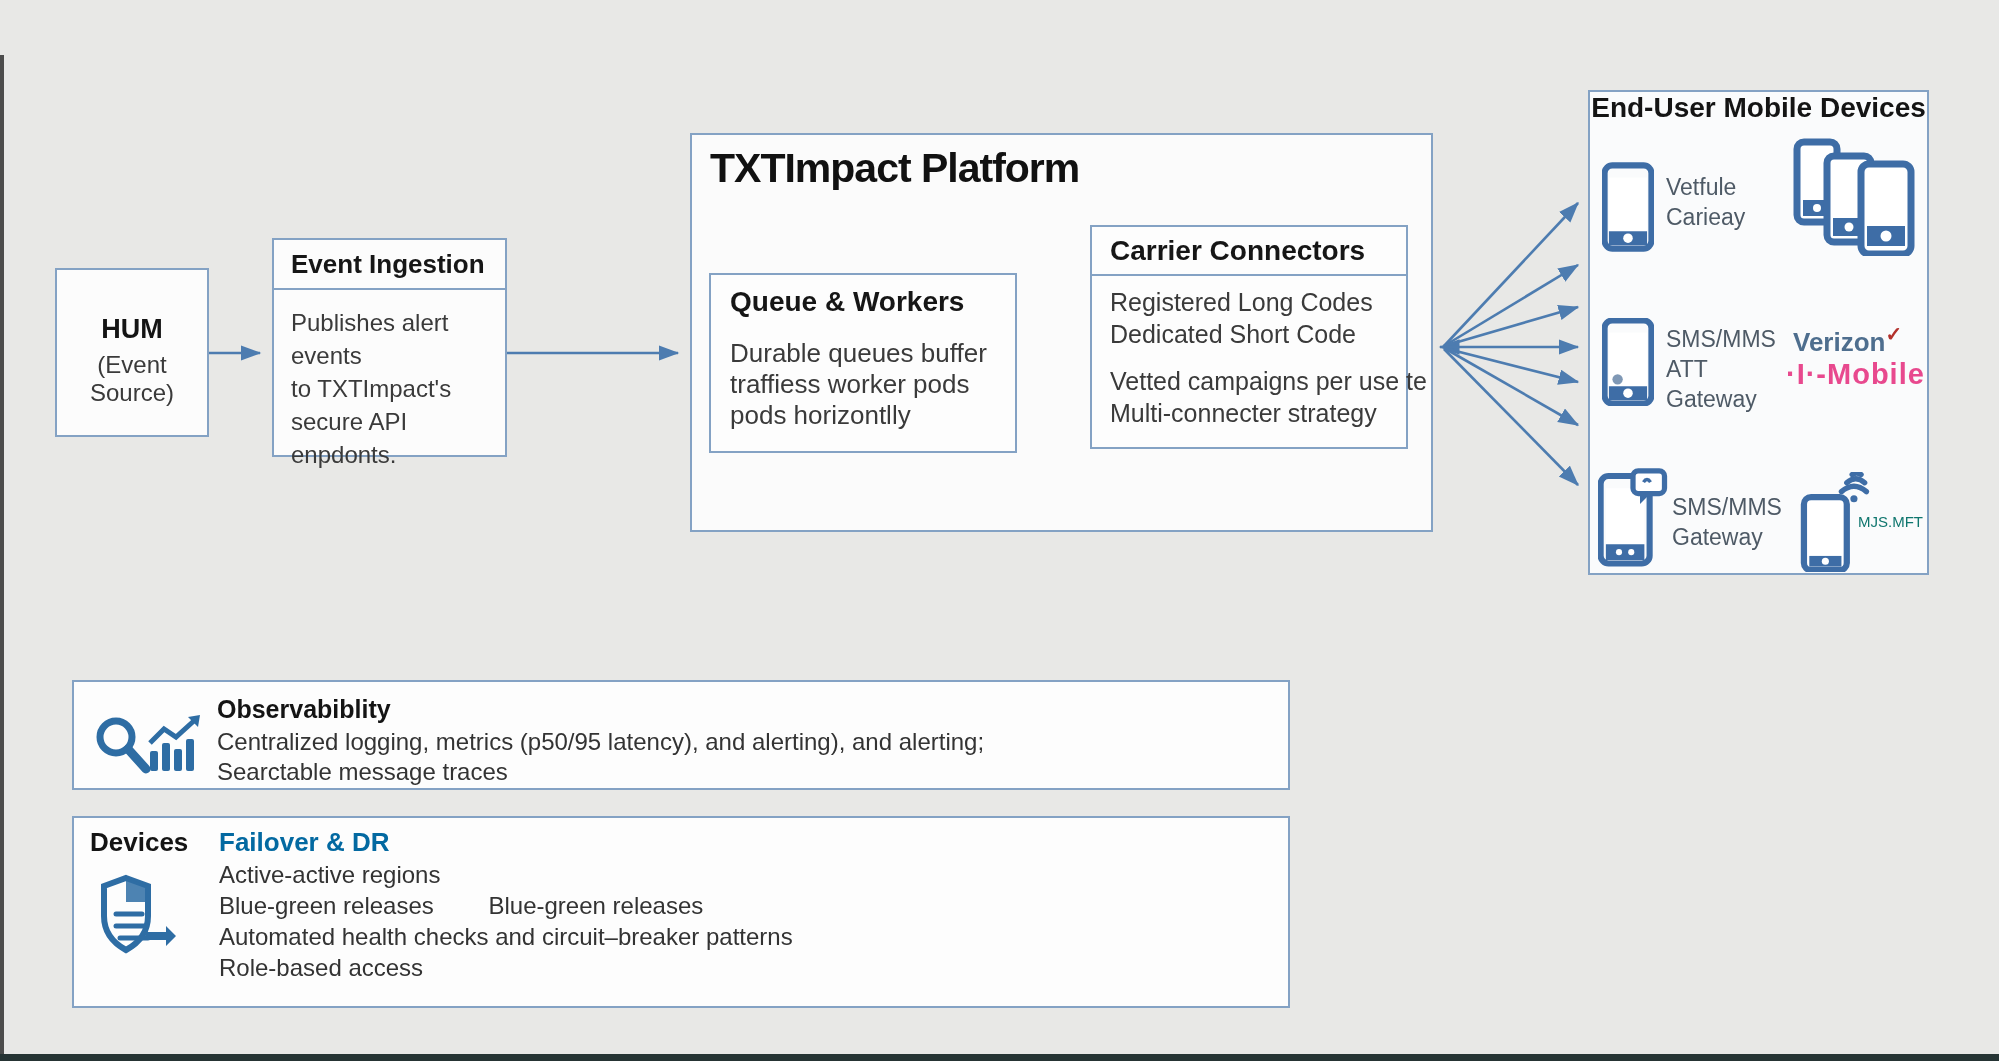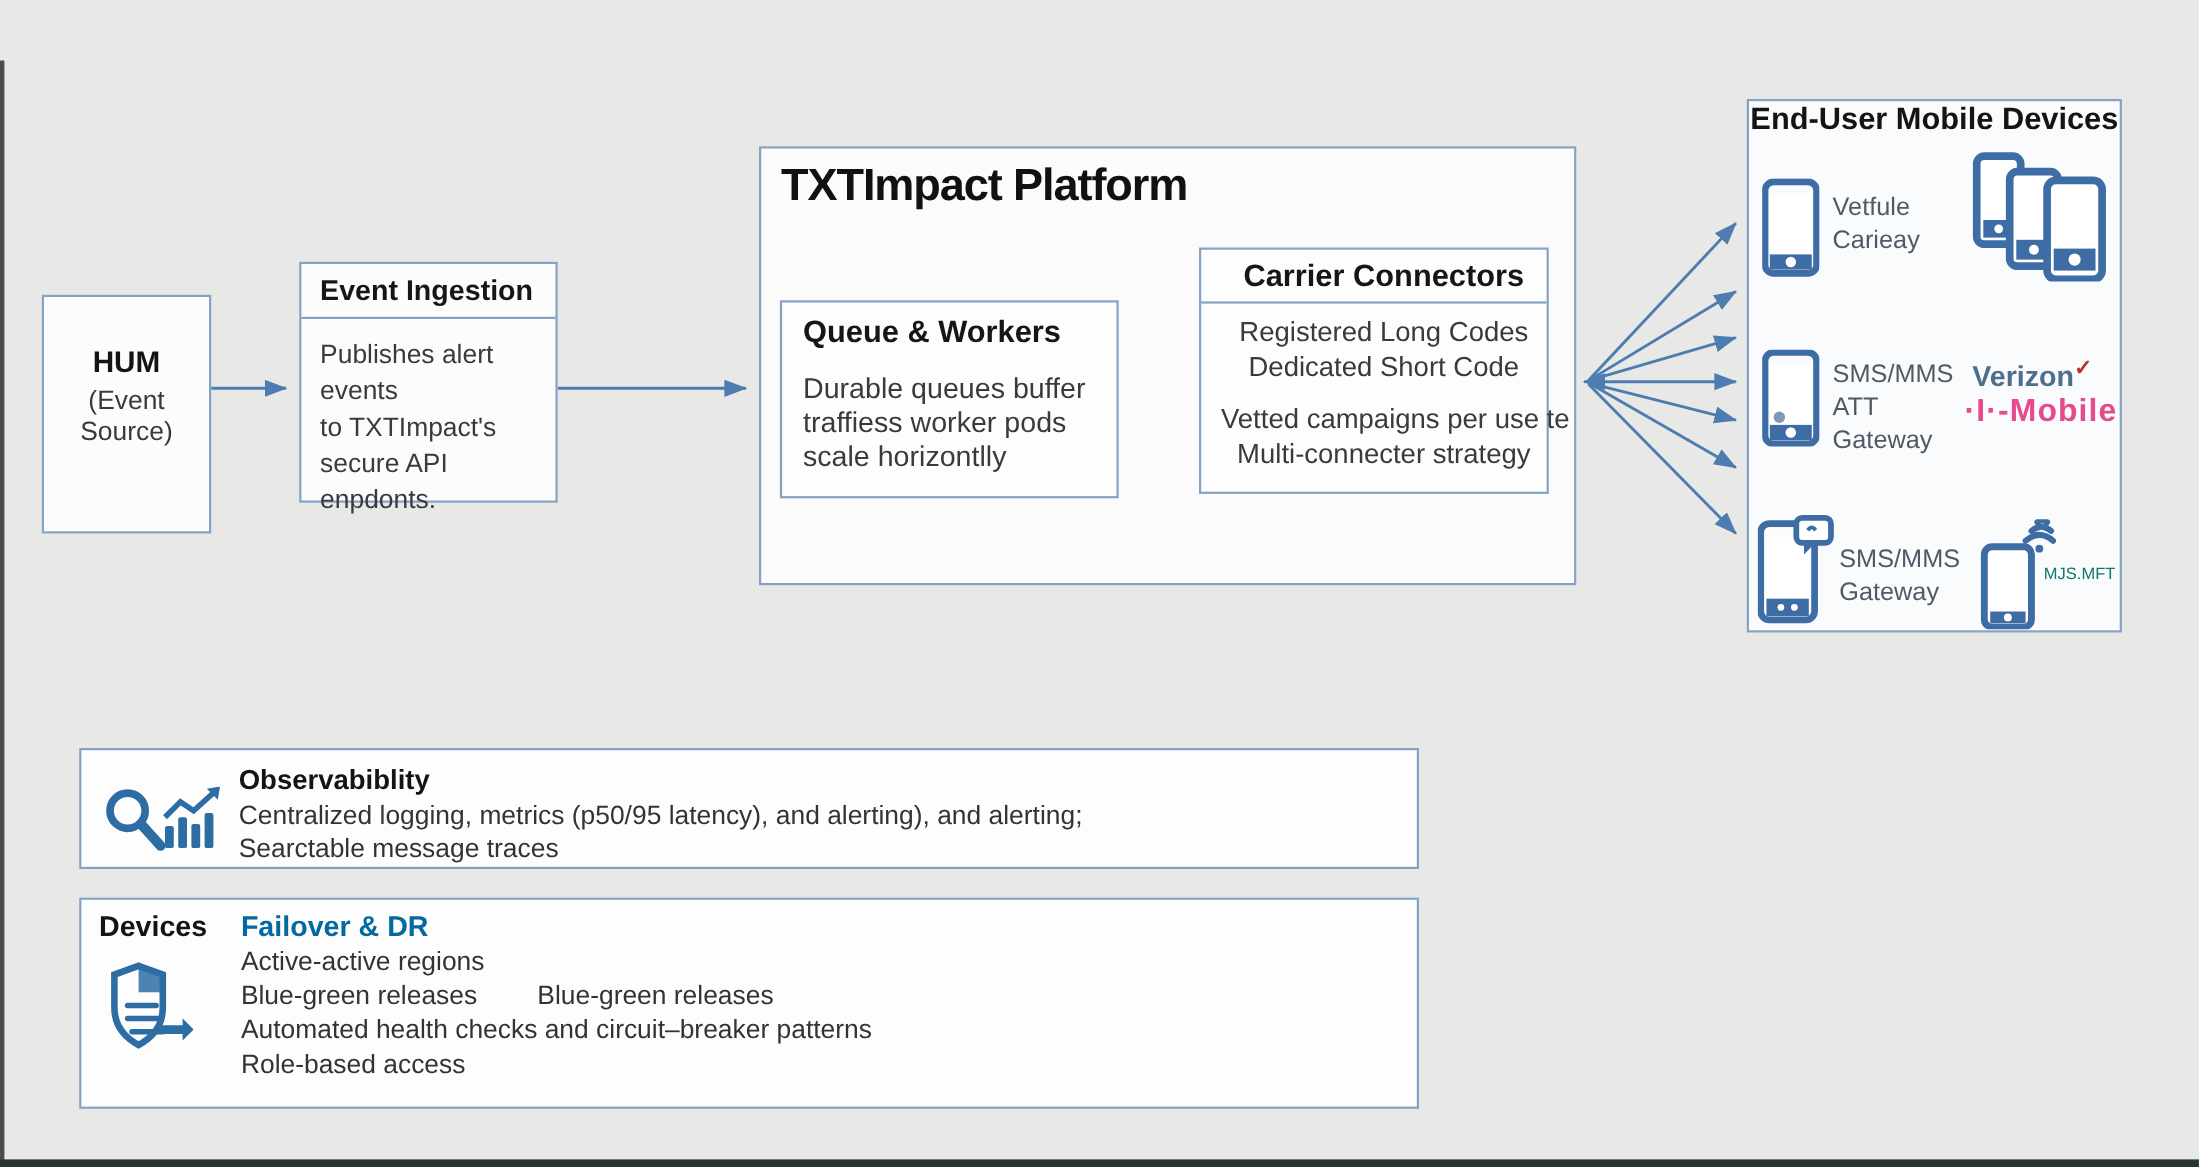--- a/index.html
+++ b/index.html
@@ -15,34 +15,34 @@
     background:#fcfcfc;
     border:2px solid #84a2c4;
     box-sizing:border-box;
   }
   .hdr{font-weight:bold;color:#161616;}
   .body-text{color:#3a3a3a;}
   
   #left-strip{left:0;top:55px;width:4px;height:1006px;background:#4c4c4c;}
   #bottom-bar{left:0;top:1054px;width:1999px;height:7px;background:#263434;}
   
-  #hum{left:38px;top:268px;width:154px;height:217px;text-align:center;}
+  #hum{left:55px;top:268px;width:154px;height:169px;text-align:center;}
   #hum .t1{margin-top:44px;font-size:27px;font-weight:bold;color:#141414;}
   #hum .t2{margin-top:6px;font-size:24px;color:#3a3a3a;}
   
   #ei{left:272px;top:238px;width:235px;height:219px;}
   #ei .hdr{font-size:26px;padding:9px 0 8px 17px;border-bottom:2px solid #84a2c4;}
   #ei .bd{padding:16px 10px 0 17px;font-size:24px;line-height:33px;}
   
   #platform{left:690px;top:133px;width:743px;height:399px;background:#fbfbfb;}
   #platform .ttl{position:absolute;left:18px;top:10px;font-size:41px;font-weight:bold;color:#111;letter-spacing:-1px;}
   #qw{left:709px;top:273px;width:308px;height:180px;background:#fdfdfd;}
   #qw .hdr{font-size:28px;padding:11px 0 0 19px;}
   #qw .bd{padding:20px 0 0 19px;font-size:26px;line-height:31px;}
-  #cc{left:1090px;top:225px;width:318px;height:224px;background:#fdfdfd;border-color:#84a2c4;text-align:center;}
+  #cc{left:1090px;top:225px;width:318px;height:224px;background:#fdfdfd;border-color:#84a2c4;}
   #cc .hdr{font-size:28px;padding:8px 0 7px 18px;border-bottom:2px solid #84a2c4;}
   #cc .bd{padding:10px 0 0 18px;font-size:25px;line-height:32px;white-space:nowrap;}
   #cc .gap{height:15px;}
   
   #devices{left:1588px;top:90px;width:341px;height:485px;background:#fafbfc;}
   #devices .ttl{text-align:center;font-size:28px;font-weight:bold;color:#141414;}
   .dev-label{position:absolute;font-size:23px;line-height:30px;color:#4e5a66;}
   .brand-verizon{position:absolute;font-size:26px;font-weight:bold;color:#4e6e8e;}
   .brand-verizon .vzmark{color:#b3312c;font-size:20px;vertical-align:super;}
   .brand-tmobile{position:absolute;font-size:29px;font-weight:bold;color:#e8498e;letter-spacing:1px;}
@@ -114,21 +114,21 @@
 
 <div id="platform" class="box">
   <div class="ttl">TXTImpact Platform</div>
 </div>
 
 <div id="qw" class="box">
   <div class="hdr">Queue &amp; Workers</div>
   <div class="bd body-text">
     <div>Durable queues buffer</div>
     <div>traffiess worker pods</div>
-    <div>scale horizontlly</div>
+    <div>pods horizontlly</div>
   </div>
 </div>
 
 <div id="cc" class="box">
   <div class="hdr">Carrier Connectors</div>
   <div class="bd body-text">
     <div>Registered Long Codes</div>
     <div>Dedicated Short Code</div>
     <div class="gap"></div>
     <div>Vetted campaigns per use te</div>

